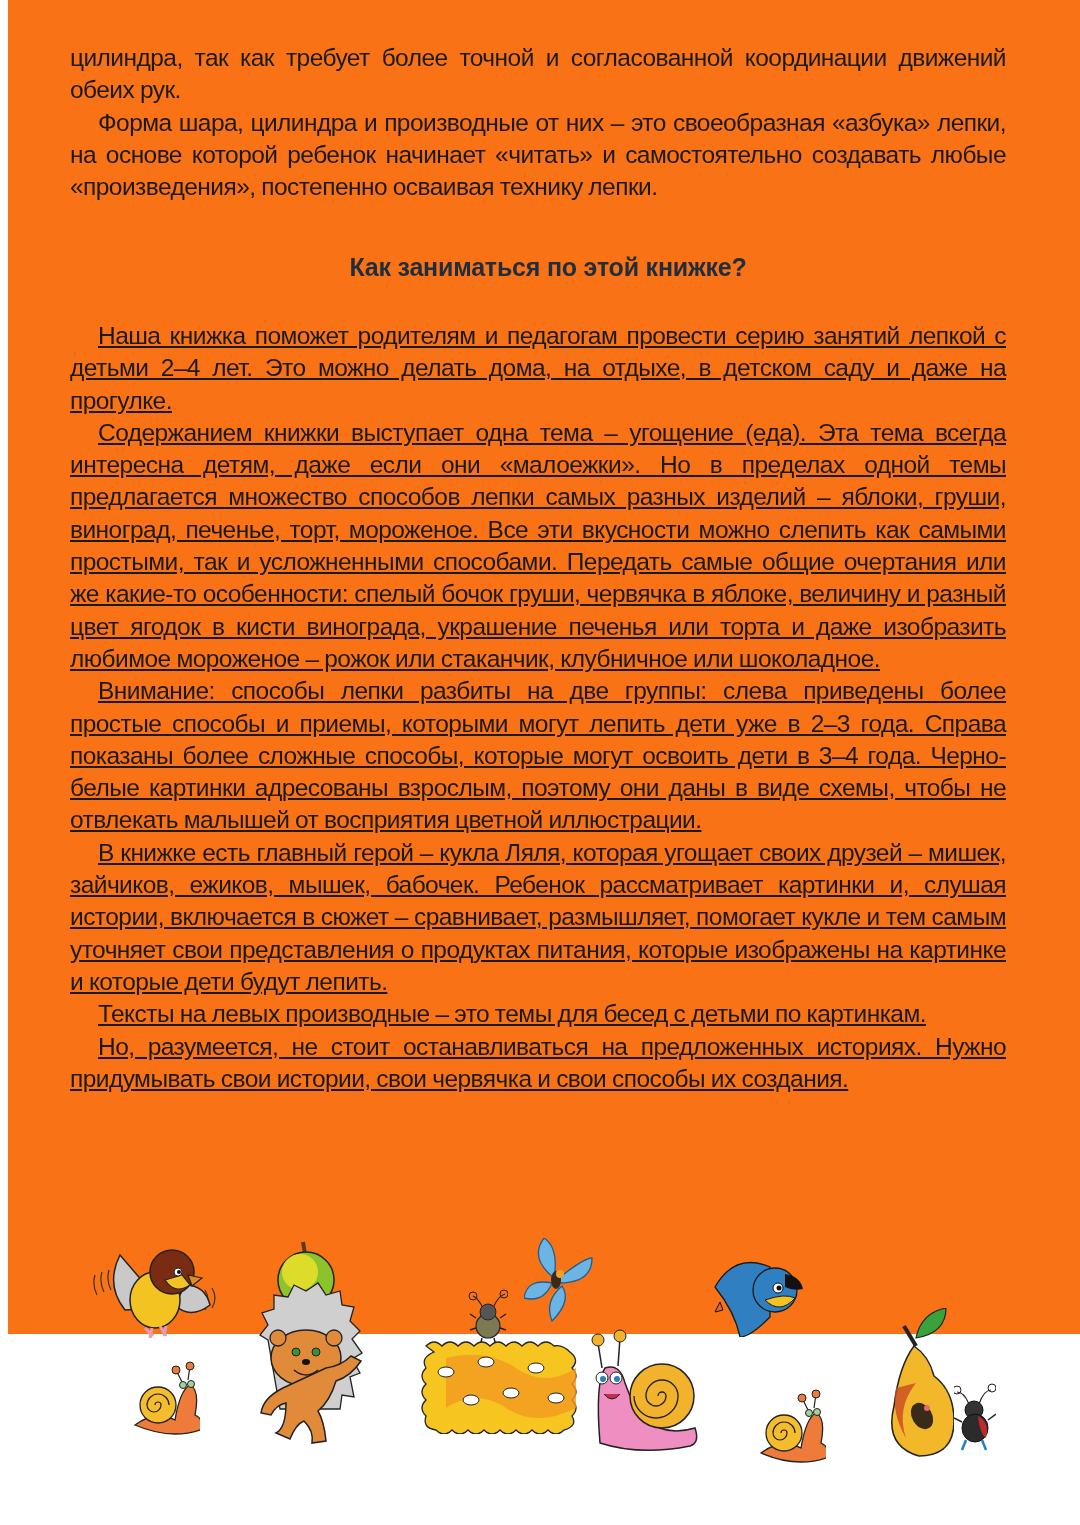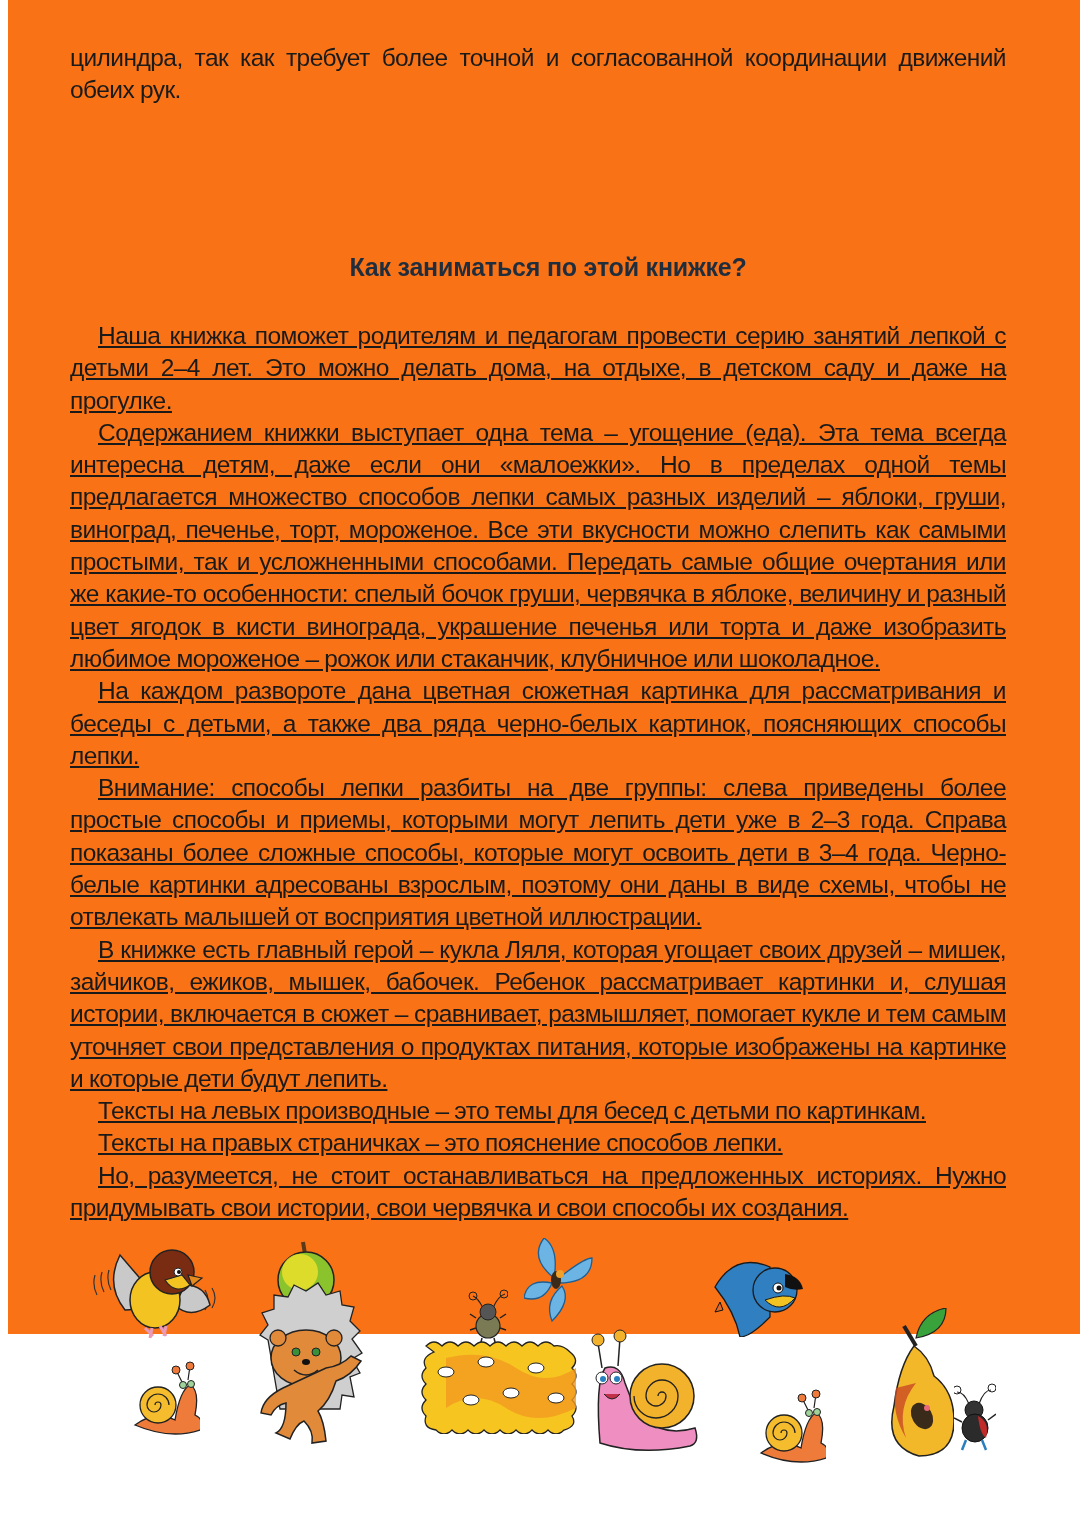--- a/index.html
+++ b/index.html
@@ -35,32 +35,31 @@
   }
   .illu { position: absolute; }
 </style>
 </head>
 <body>
 
 <div class="page">
 
   <div class="text-block top-block">
     <p>цилиндра, так как требует более точной и согласованной координации движений обеих рук.</p>
+    <p class="indent">Форма шара, цилиндра и производные от них – это своеобразная «азбука» лепки, на основе которой ребенок начинает «читать» и самостоятельно создавать любые «произведения», постепенно осваивая технику лепки.</p>
   </div>
 
   <div class="heading">Как заниматься по этой книжке?</div>
 
   <div class="text-block main-block">
     <p class="indent">Наша книжка поможет родителям и педагогам провести серию занятий лепкой с детьми 2–4 лет. Это можно делать дома, на отдыхе, в детском саду и даже на прогулке.</p>
     <p class="indent">Содержанием книжки выступает одна тема – угощение (еда). Эта тема всегда интересна детям, даже если они «малоежки». Но в пределах одной темы предлагается множество способов лепки самых разных изделий – яблоки, груши, виноград, печенье, торт, мороженое. Все эти вкусности можно слепить как самыми простыми, так и усложненными способами. Передать самые общие очертания или же какие-то особенности: спелый бочок груши, червячка в яблоке, величину и разный цвет ягодок в кисти винограда, украшение печенья или торта и даже изобразить любимое мороженое – рожок или стаканчик, клубничное или шоколадное.</p>
-    <p class="indent">На каждом развороте дана цветная сюжетная картинка для рассматривания и беседы с детьми, а также два ряда черно-белых картинок, поясняющих способы лепки.</p>
     <p class="indent">Внимание: способы лепки разбиты на две группы: слева приведены более простые способы и приемы, которыми могут лепить дети уже в 2–3 года. Справа показаны более сложные способы, которые могут освоить дети в 3–4 года. Черно-белые картинки адресованы взрослым, поэтому они даны в виде схемы, чтобы не отвлекать малышей от восприятия цветной иллюстрации.</p>
     <p class="indent">В книжке есть главный герой – кукла Ляля, которая угощает своих друзей – мишек, зайчиков, ежиков, мышек, бабочек. Ребенок рассматривает картинки и, слушая истории, включается в сюжет – сравнивает, размышляет, помогает кукле и тем самым уточняет свои представления о продуктах питания, которые изображены на картинке и которые дети будут лепить.</p>
     <p class="indent">Тексты на левых производные – это темы для бесед с детьми по картинкам.</p>
-    <p class="indent">Тексты на правых страничках – это пояснение способов лепки.</p>
     <p class="indent">Но, разумеется, не стоит останавливаться на предложенных историях. Нужно придумывать свои истории, свои червячка и свои способы их создания.</p>
   </div>
 
   <div class="illustrations">
 
     <svg class="illu" style="left:82px;top:20px" width="150" height="100" viewBox="0 0 150 100">
       <path d="M5 35 q-3 10 2 20 M12 32 q-3 10 2 20 M19 30 q-3 10 2 20" stroke="#333" fill="none" stroke-width="1.2"></path>
       <path d="M115 50 q6 10 0 20 M122 48 q6 10 0 20" stroke="#333" fill="none" stroke-width="1.2"></path>
       <path d="M30 15 q-15 30 5 55 q20 0 25 -20 z" fill="#c9c9c9" stroke="#222" stroke-width="1.5"></path>
       <path d="M95 45 q20 0 25 20 q-20 15 -35 0 z" fill="#c9c9c9" stroke="#222" stroke-width="1.5"></path>

